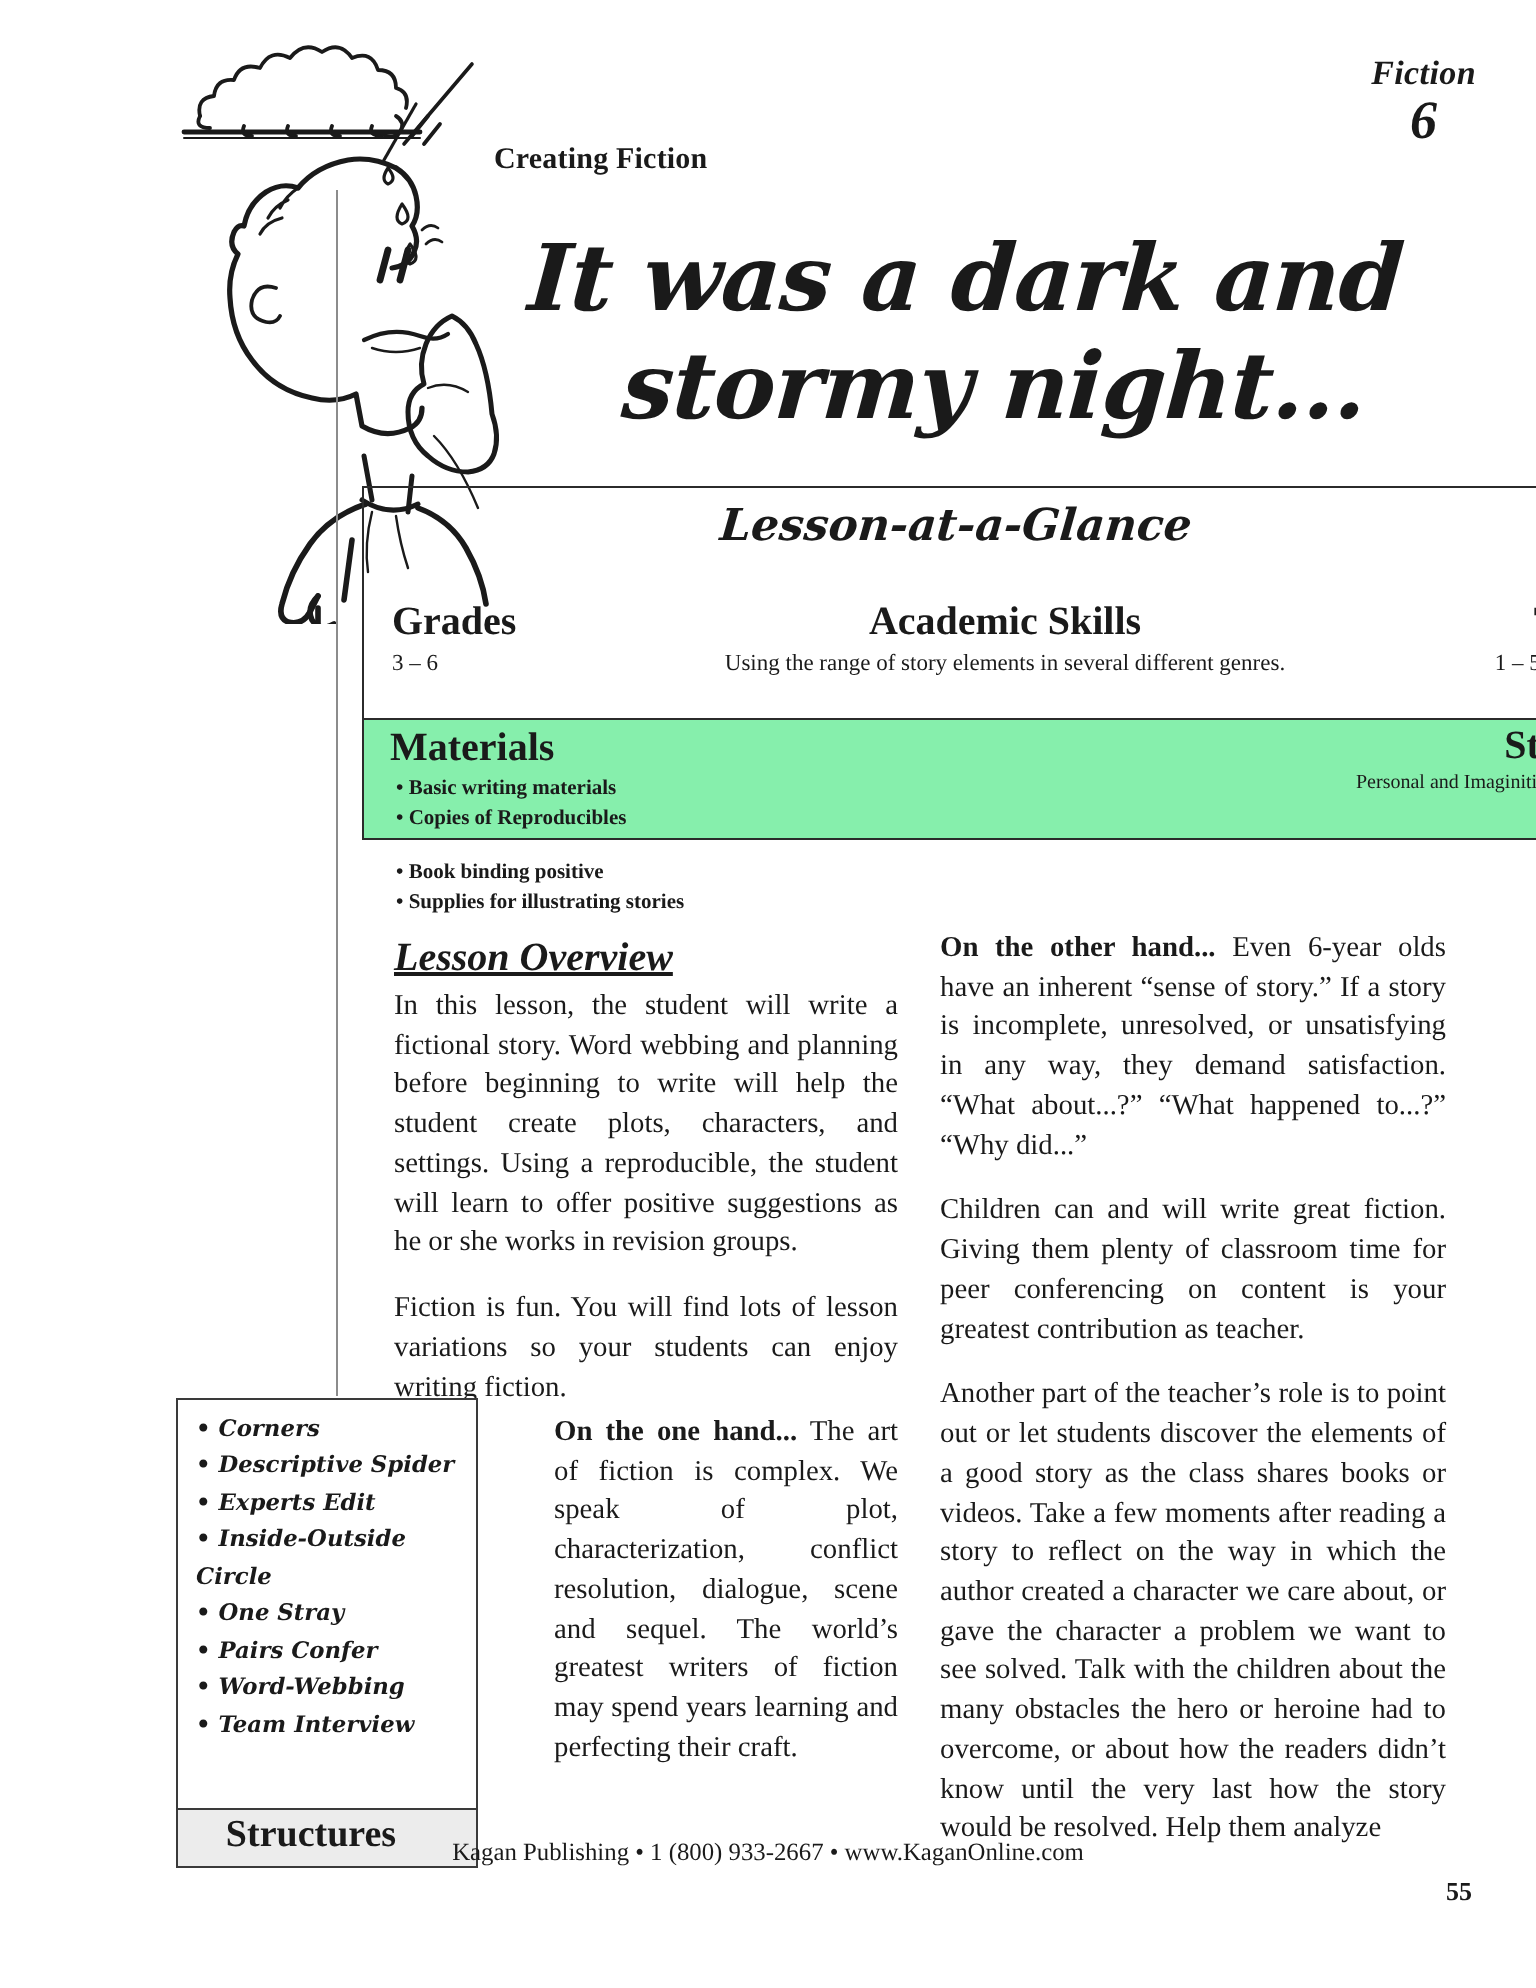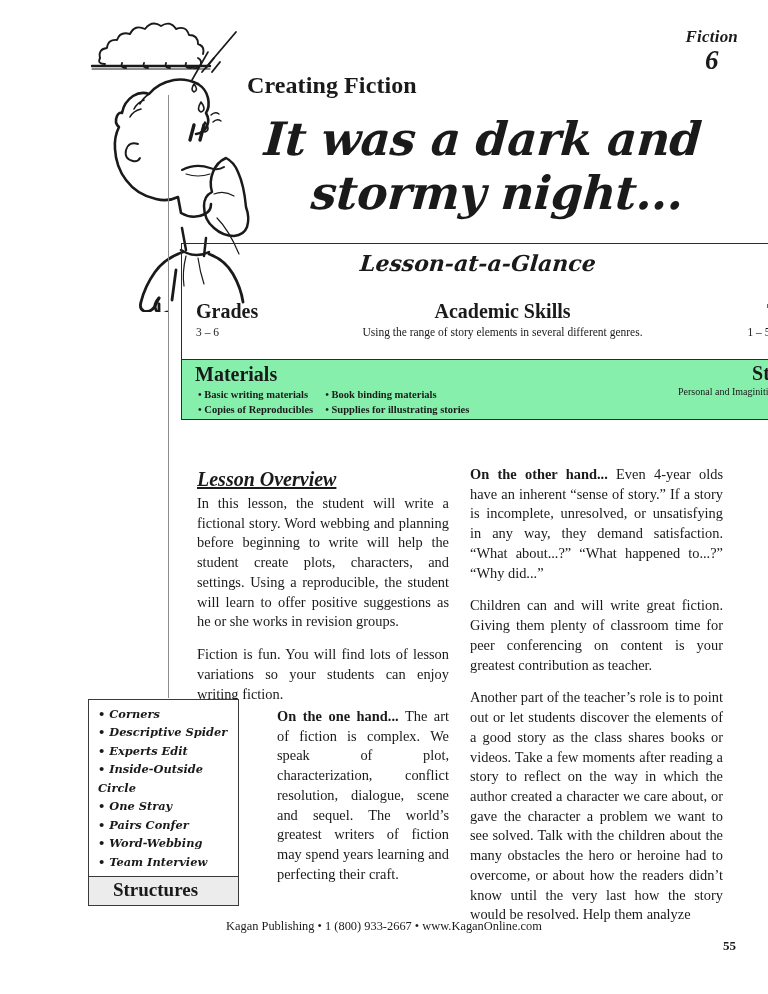--- a/index.html
+++ b/index.html
@@ -38,21 +38,21 @@
     font-size: 27px;
     margin-top: 2px;
   }
 
   #eyebrow {
     position: absolute;
     left: 247px;
     top: 72px;
     font-family: "Liberation Serif", serif;
     font-weight: 700;
-    font-size: 24px;
+    font-size: 15px;
     letter-spacing: .1px;
     text-align: center;
   }
 
   
   #title-script {
     position: absolute;
     left: 228px;
     top: 112px;
     width: 506px;
@@ -124,20 +124,21 @@
     font-size: 20px;
   }
   #materials-lists {
     position: absolute;
     left: 16px; top: 28px;
     display: flex;
     gap: 12px;
     font-size: 10.5px;
     font-weight: 700;
     line-height: 1.42;
+    flex-direction: column;
   }
   #materials-lists ul { list-style: none; margin:0; padding:0; }
   #materials-lists li::before { content: "• "; }
   #strand-block {
     position: absolute;
     right: 12px; top: 3px;
     text-align: right;
   }
   #strand-head { font-weight: 700; font-size: 20px; line-height: 1.05; }
   #strand-sub  { font-weight: 400; font-size: 10px; margin-top: 2px; margin-left: 44px; }
@@ -200,20 +201,21 @@
     line-height: 1.62;
   }
   #structures-list li::before { content: "• "; }
   #structures-title {
     border-top: 1.4px solid #3a3a3a;
     background: #ececec;
     text-align: center;
     font-weight: 700;
     font-size: 19px;
     padding: 2px 16px 4px 0;
+    margin-top: 28px;
   }
 
   
   #spine-rule {
     position: absolute;
     left: 168px;
     top: 95px;
     width: 1px;
     height: 603px;
     background: #8c8c8c;
@@ -375,21 +377,21 @@
     </div>
   </div>
   <div id="glance-bottom">
     <div id="materials-head">Materials</div>
     <div id="materials-lists">
       <ul>
         <li>Basic writing materials</li>
         <li>Copies of Reproducibles</li>
       </ul>
       <ul>
-        <li>Book binding materials</li>
+        <li>Book binding positive</li>
         <li>Supplies for illustrating stories</li>
       </ul>
     </div>
     <div id="strand-block">
       <div id="strand-head">Strand</div>
       <div id="strand-sub">Personal and Imaginitive Writing</div>
     </div>
   </div>
 </div>
 
@@ -397,21 +399,21 @@
   <div id="overview-head">Lesson Overview</div>
   <p class="body-p">In this lesson, the student will write a fictional story.  Word webbing and planning before beginning to write will help the student create plots, characters, and settings. Using a reproducible, the student will learn to offer positive suggestions as he or she works in revision groups.</p>
   <p class="body-p">Fiction is fun. You will find lots of lesson variations so your students can enjoy writing fiction.</p>
 </div>
 
 <div id="col-left-lower">
   <p class="body-p"><span class="lead">On the one hand...</span><span> The art of fiction is complex. We speak of plot, characterization, conflict resolution, dialogue, scene and sequel.  The world’s greatest writers of fiction may spend years learning and perfecting their craft.</span></p>
 </div>
 
 <div id="col-right">
-  <p class="body-p"><span class="lead">On the other hand...</span><span> Even 4-year olds have an inherent “sense of story.” If a story is incomplete, unresolved, or unsatisfying in any way, they demand satisfaction. “What about...?” “What happened to...?” “Why did...”</span></p>
+  <p class="body-p"><span class="lead">On the other hand...</span><span> Even 6-year olds have an inherent “sense of story.” If a story is incomplete, unresolved, or unsatisfying in any way, they demand satisfaction. “What about...?” “What happened to...?” “Why did...”</span></p>
   <p class="body-p">Children can and will write great fiction. Giving them plenty of classroom time for peer conferencing on content is your greatest contribution as teacher.</p>
   <p class="body-p">Another part of the teacher’s role is to point out or let students discover the elements of a good story as the class shares books or videos. Take a few moments after reading a story to reflect on the way in which the author created a character we care about, or gave the character a problem we want to see solved. Talk with the children about the many obstacles the hero or heroine had to overcome, or about how the readers didn’t know until the very last how the story would be resolved. Help them analyze</p>
 </div>
 
 <div id="structures-box">
   <ul id="structures-list">
     <li>Corners</li>
     <li>Descriptive Spider</li>
     <li>Experts Edit</li>
     <li>Inside-Outside Circle</li>

